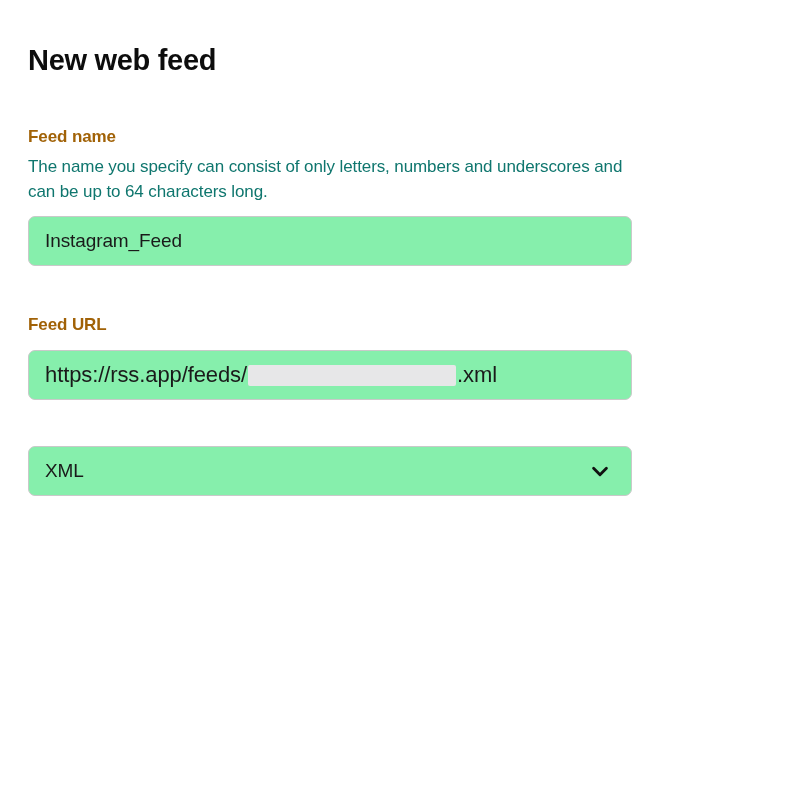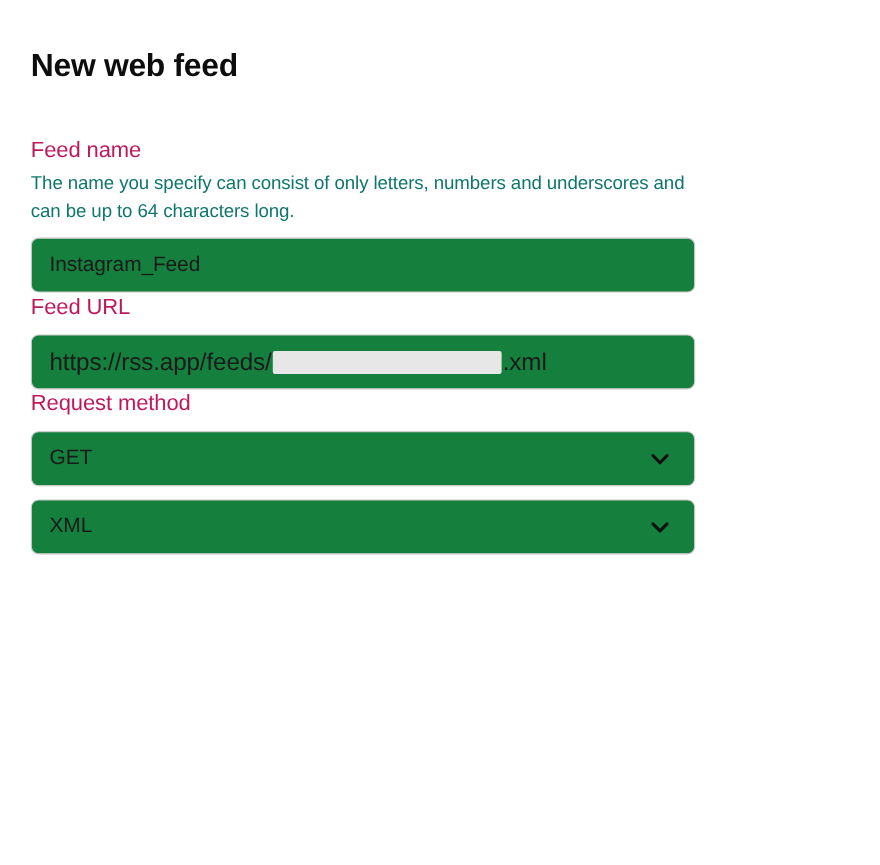--- a/index.html
+++ b/index.html
@@ -30,30 +30,31 @@
     padding-top: 42px;
     font-size: 29px;
     line-height: 36px;
     font-weight: bold;
     letter-spacing: -0.3px;
     color: #0d0d0d;
   }
 
   
   .field-group {
+    margin-top: 46px;
   }
   .field-group.first {
     margin-top: 46px;
   }
 
   .field-label {
-    font-size: 20px;
+    font-size: 17px;
     line-height: 26px;
-    font-weight: normal;
-    color: #be185d;
+    font-weight: bold;
+    color: #a16207;
     letter-spacing: -0.1px;
   }
 
   .field-help {
     margin-top: 4px;
     font-size: 17px;
     line-height: 25px;
     font-weight: normal;
     color: #0f766e;
     max-width: 744px;
@@ -61,21 +62,21 @@
   }
 
   
   .control {
     position: relative;
     margin-top: 12px;
     height: 50px;
     box-sizing: border-box;
     border: 1px solid #c9c9c9;
     border-radius: 7px;
-    background: #15803d;
+    background: #86efac;
     display: flex;
     align-items: center;
     padding: 16px 16px;
   }
 
   .control-text {
     font-size: 19px;
     line-height: 24px;
     color: #1a1a1a;
     white-space: nowrap;
@@ -135,31 +136,20 @@
     <div class="field-label">Feed URL</div>
     <div class="control">
       <span class="url-line">
         <span>https://rss.app/feeds/</span>
         <span class="redaction"></span>
         <span>.xml</span>
       </span>
     </div>
   </div>
 
-  <div class="field-group">
-    <div class="field-label">Request method</div>
-    <div class="control select">
-      <span class="control-text">GET</span>
-      <span class="chevron-icon">
-        <svg width="22" height="22" viewBox="0 0 24 24" fill="none" stroke="#111111" stroke-width="3.1" stroke-linecap="round" stroke-linejoin="round" aria-hidden="true">
-          <polyline points="5,9 12,16 19,9"></polyline>
-        </svg>
-      </span>
-    </div>
-  </div>
 
   <div class="field-group">
     <div class="control select">
       <span class="control-text">XML</span>
       <span class="chevron-icon">
         <svg width="22" height="22" viewBox="0 0 24 24" fill="none" stroke="#111111" stroke-width="3.1" stroke-linecap="round" stroke-linejoin="round" aria-hidden="true">
           <polyline points="5,9 12,16 19,9"></polyline>
         </svg>
       </span>
     </div>

